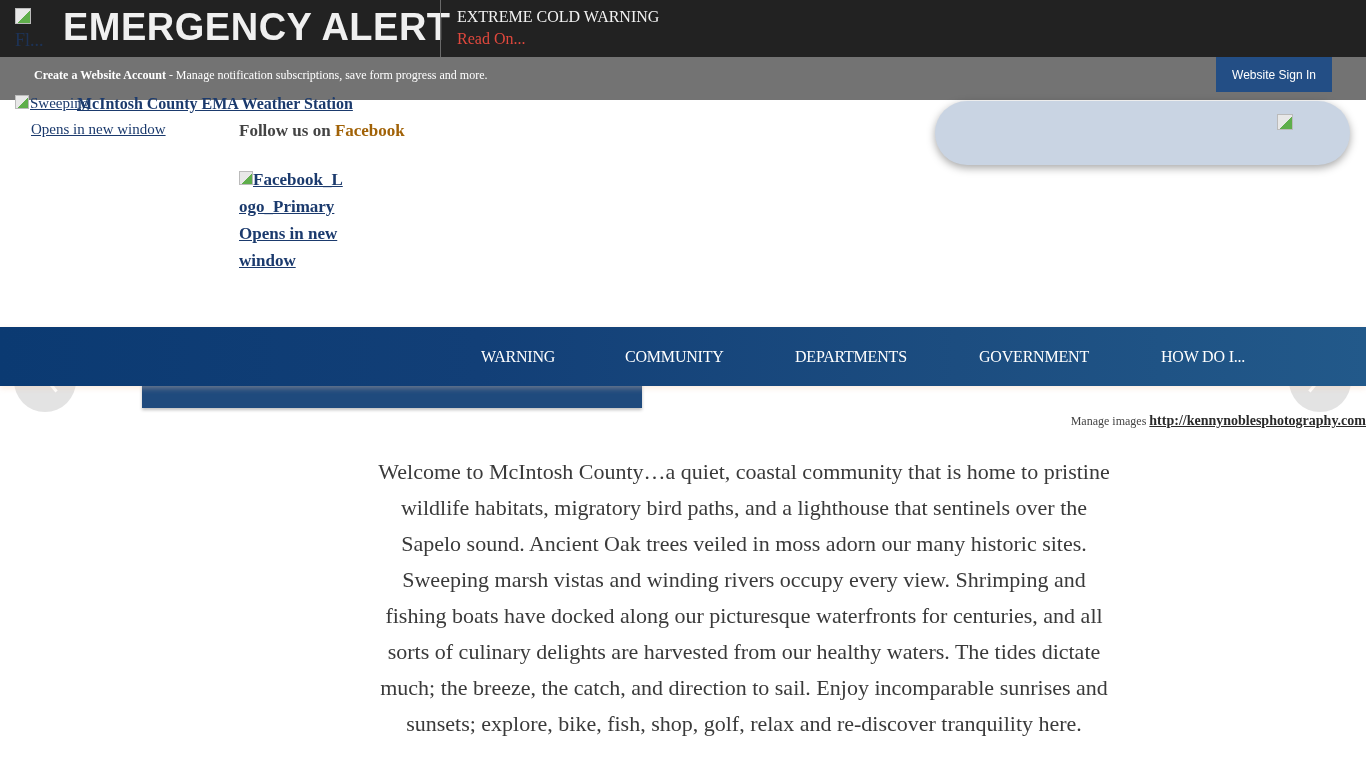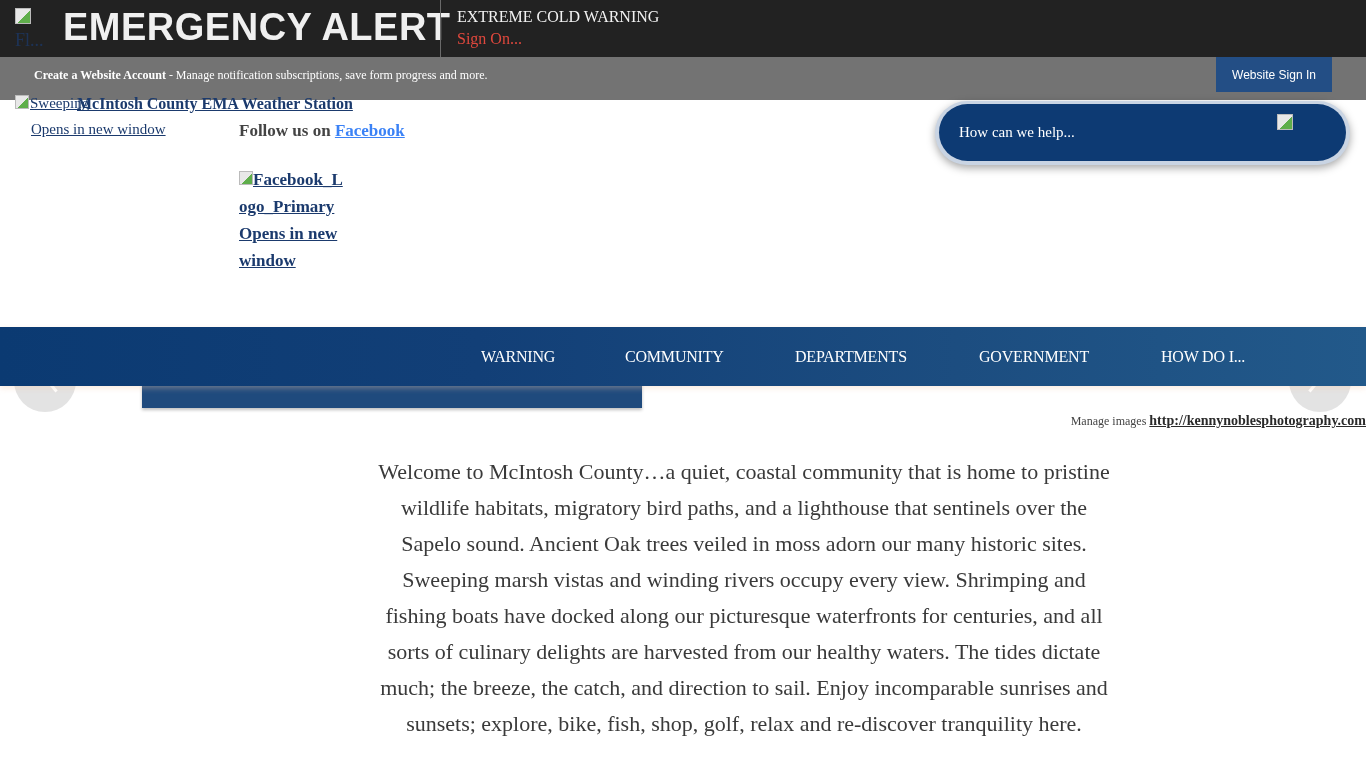--- a/index.html
+++ b/index.html
@@ -21,21 +21,21 @@
   .account-bar .msg b { font-weight: bold; }
   .signin-btn { position: absolute; left: 1216px; top: 0; width: 116px; height: 35px; background: #234e85; color: #ffffff; font-family: "Liberation Sans", sans-serif; font-size: 12px; display: flex; align-items: center; justify-content: center; cursor: pointer; }
 
   
   .home-img { position: absolute; left: 15px; top: 95px; font-size: 15px; color: #1b3a6d; text-decoration: underline; }
   .home-img .glyph { display: inline-block; width: 14px; height: 14px; background: linear-gradient(135deg, #e8e8e8 55%, #5fae4b 56%); border: 1px solid #bbb; vertical-align: -1px; margin-right: 1px; }
   .ema-link { position: absolute; left: 77px; top: 95px; font-size: 16px; font-weight: bold; color: #1b3a6d; text-decoration: underline; }
   .opens-new { position: absolute; left: 31px; top: 121px; font-size: 15px; color: #1b3a6d; text-decoration: underline; }
 
   .follow { position: absolute; left: 239px; top: 121px; font-size: 17px; font-weight: bold; color: #444; }
-  .follow a { color: #3b82f6; text-decoration: underline; }
+  .follow a { color: #a16207; }
   .fb-img { position: absolute; left: 239px; top: 166px; width: 110px; font-size: 17px; font-weight: bold; color: #1b3a6d; line-height: 27px; text-decoration: underline; word-break: break-all; }
   .fb-img .glyph { display: inline-block; width: 14px; height: 14px; background: linear-gradient(135deg, #e8e8e8 55%, #5fae4b 56%); border: 1px solid #bbb; vertical-align: 0; }
 
   
   .search-wrap { position: absolute; left: 935px; top: 101px; width: 415px; height: 64px; border-radius: 32px; background: #c9d4e3; box-shadow: 0 3px 8px rgba(0,0,0,.35); }
   .search-input { position: absolute; left: 4px; top: 3px; width: 407px; height: 57px; border-radius: 29px; background: #0d3a73; border: none; color: #ffffff; font-family: "Liberation Serif", serif; font-size: 15px; padding-left: 20px; outline: none; }
   .search-input::placeholder { color: #ffffff; }
   .search-btn { position: absolute; left: 342px; top: 13px; width: 16px; height: 16px; background: linear-gradient(135deg, #e8e8e8 55%, #5fae4b 56%); border: 1px solid #bbb; cursor: pointer; }
 
   
@@ -59,41 +59,40 @@
 <body>
 
 <div class="alert-bar">
   <div class="broken-img">
     <span class="glyph"></span>
     <span class="alt">Fl...</span>
   </div>
   <div class="alert-title">EMERGENCY ALERT</div>
   <div class="alert-divider"></div>
   <div class="alert-headline">EXTREME COLD WARNING</div>
-  <a class="alert-readon">Sign On...</a>
+  <a class="alert-readon">Read On...</a>
 </div>
 
 <div class="account-bar">
   <div class="msg">
     <b>Create a Website Account</b><span> - Manage notification subscriptions, save form progress and more.</span>
   </div>
   <div class="signin-btn">Website Sign In</div>
 </div>
 
 <a class="home-img"><span class="glyph"></span><span>Sweeping</span></a>
 <a class="ema-link">McIntosh County EMA  Weather Station</a>
 <a class="opens-new">Opens in new window</a>
 
 <div class="follow">
   <span>Follow us on </span><a>Facebook</a>
 </div>
 <a class="fb-img"><span class="glyph"></span><span>Facebook_Logo_Primary Opens in new window</span></a>
 
 <div class="search-wrap">
-  <input class="search-input" type="text" placeholder="How can we help..." style="">
   <div class="search-btn"></div>
 </div>
 
 <div class="slide-arrow left">
     <span class="chev"></span>
   </div>
 <div class="slide-arrow right">
     <span class="chev"></span>
   </div>
 <div class="slide-caption"></div>

